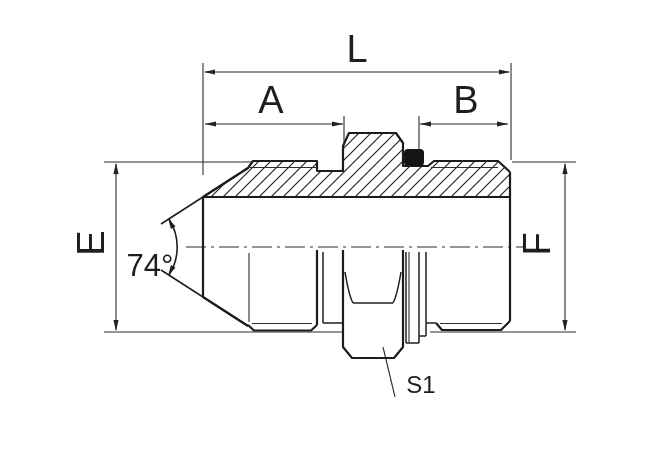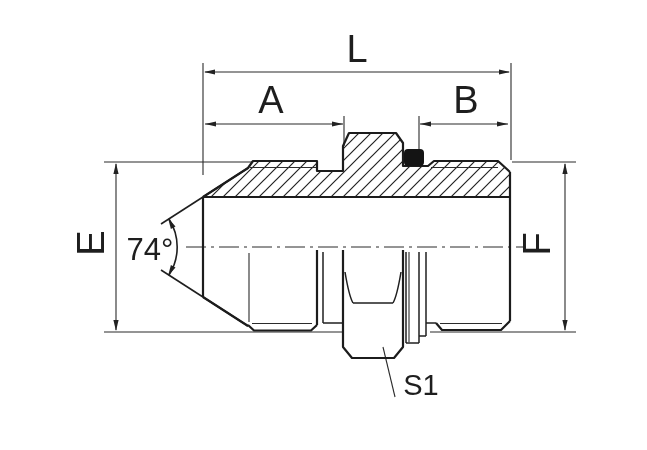--- a/index.html
+++ b/index.html
@@ -15,21 +15,21 @@
     position:absolute;
     transform:translate(-50%,-50%);
     color:#1e1e1e;
     font-size:38px;
     line-height:1;
     white-space:nowrap;
     user-select:none;
   }
   .dim-label.rot{transform:translate(-50%,-50%) rotate(-90deg);}
   .dim-label.small{font-size:31px;}
-  .dim-label.mid{font-size:29px;}
+  .dim-label.mid{font-size:24px;}
 </style>
 </head>
 <body>
 
 <div id="stage">
 
   <svg width="647" height="450" viewBox="0 0 647 450">
     <defs>
       <pattern id="hatch" width="12" height="12" patternUnits="userSpaceOnUse">
         <path d="M0,12 L12,0 M-3,3 L3,-3 M9,15 L15,9" stroke="#222" stroke-width="1.2" fill="none"></path>
@@ -115,17 +115,17 @@
   <div class="dim-label" style="left:357px;top:49px;">L</div>
 
   <div class="dim-label" style="left:271px;top:100px;">A</div>
 
   <div class="dim-label" style="left:466px;top:100px;">B</div>
 
   <div class="dim-label rot" style="left:91px;top:243px;">E</div>
 
   <div class="dim-label rot" style="left:537px;top:244px;">F</div>
 
-  <div class="dim-label small" style="left:150px;top:249px;">74°</div>
+  <div class="dim-label small" style="left:150px;top:265px;">74°</div>
 
   <div class="dim-label mid" style="left:421px;top:385px;">S1</div>
 
 </div>
 
 </body></html>

